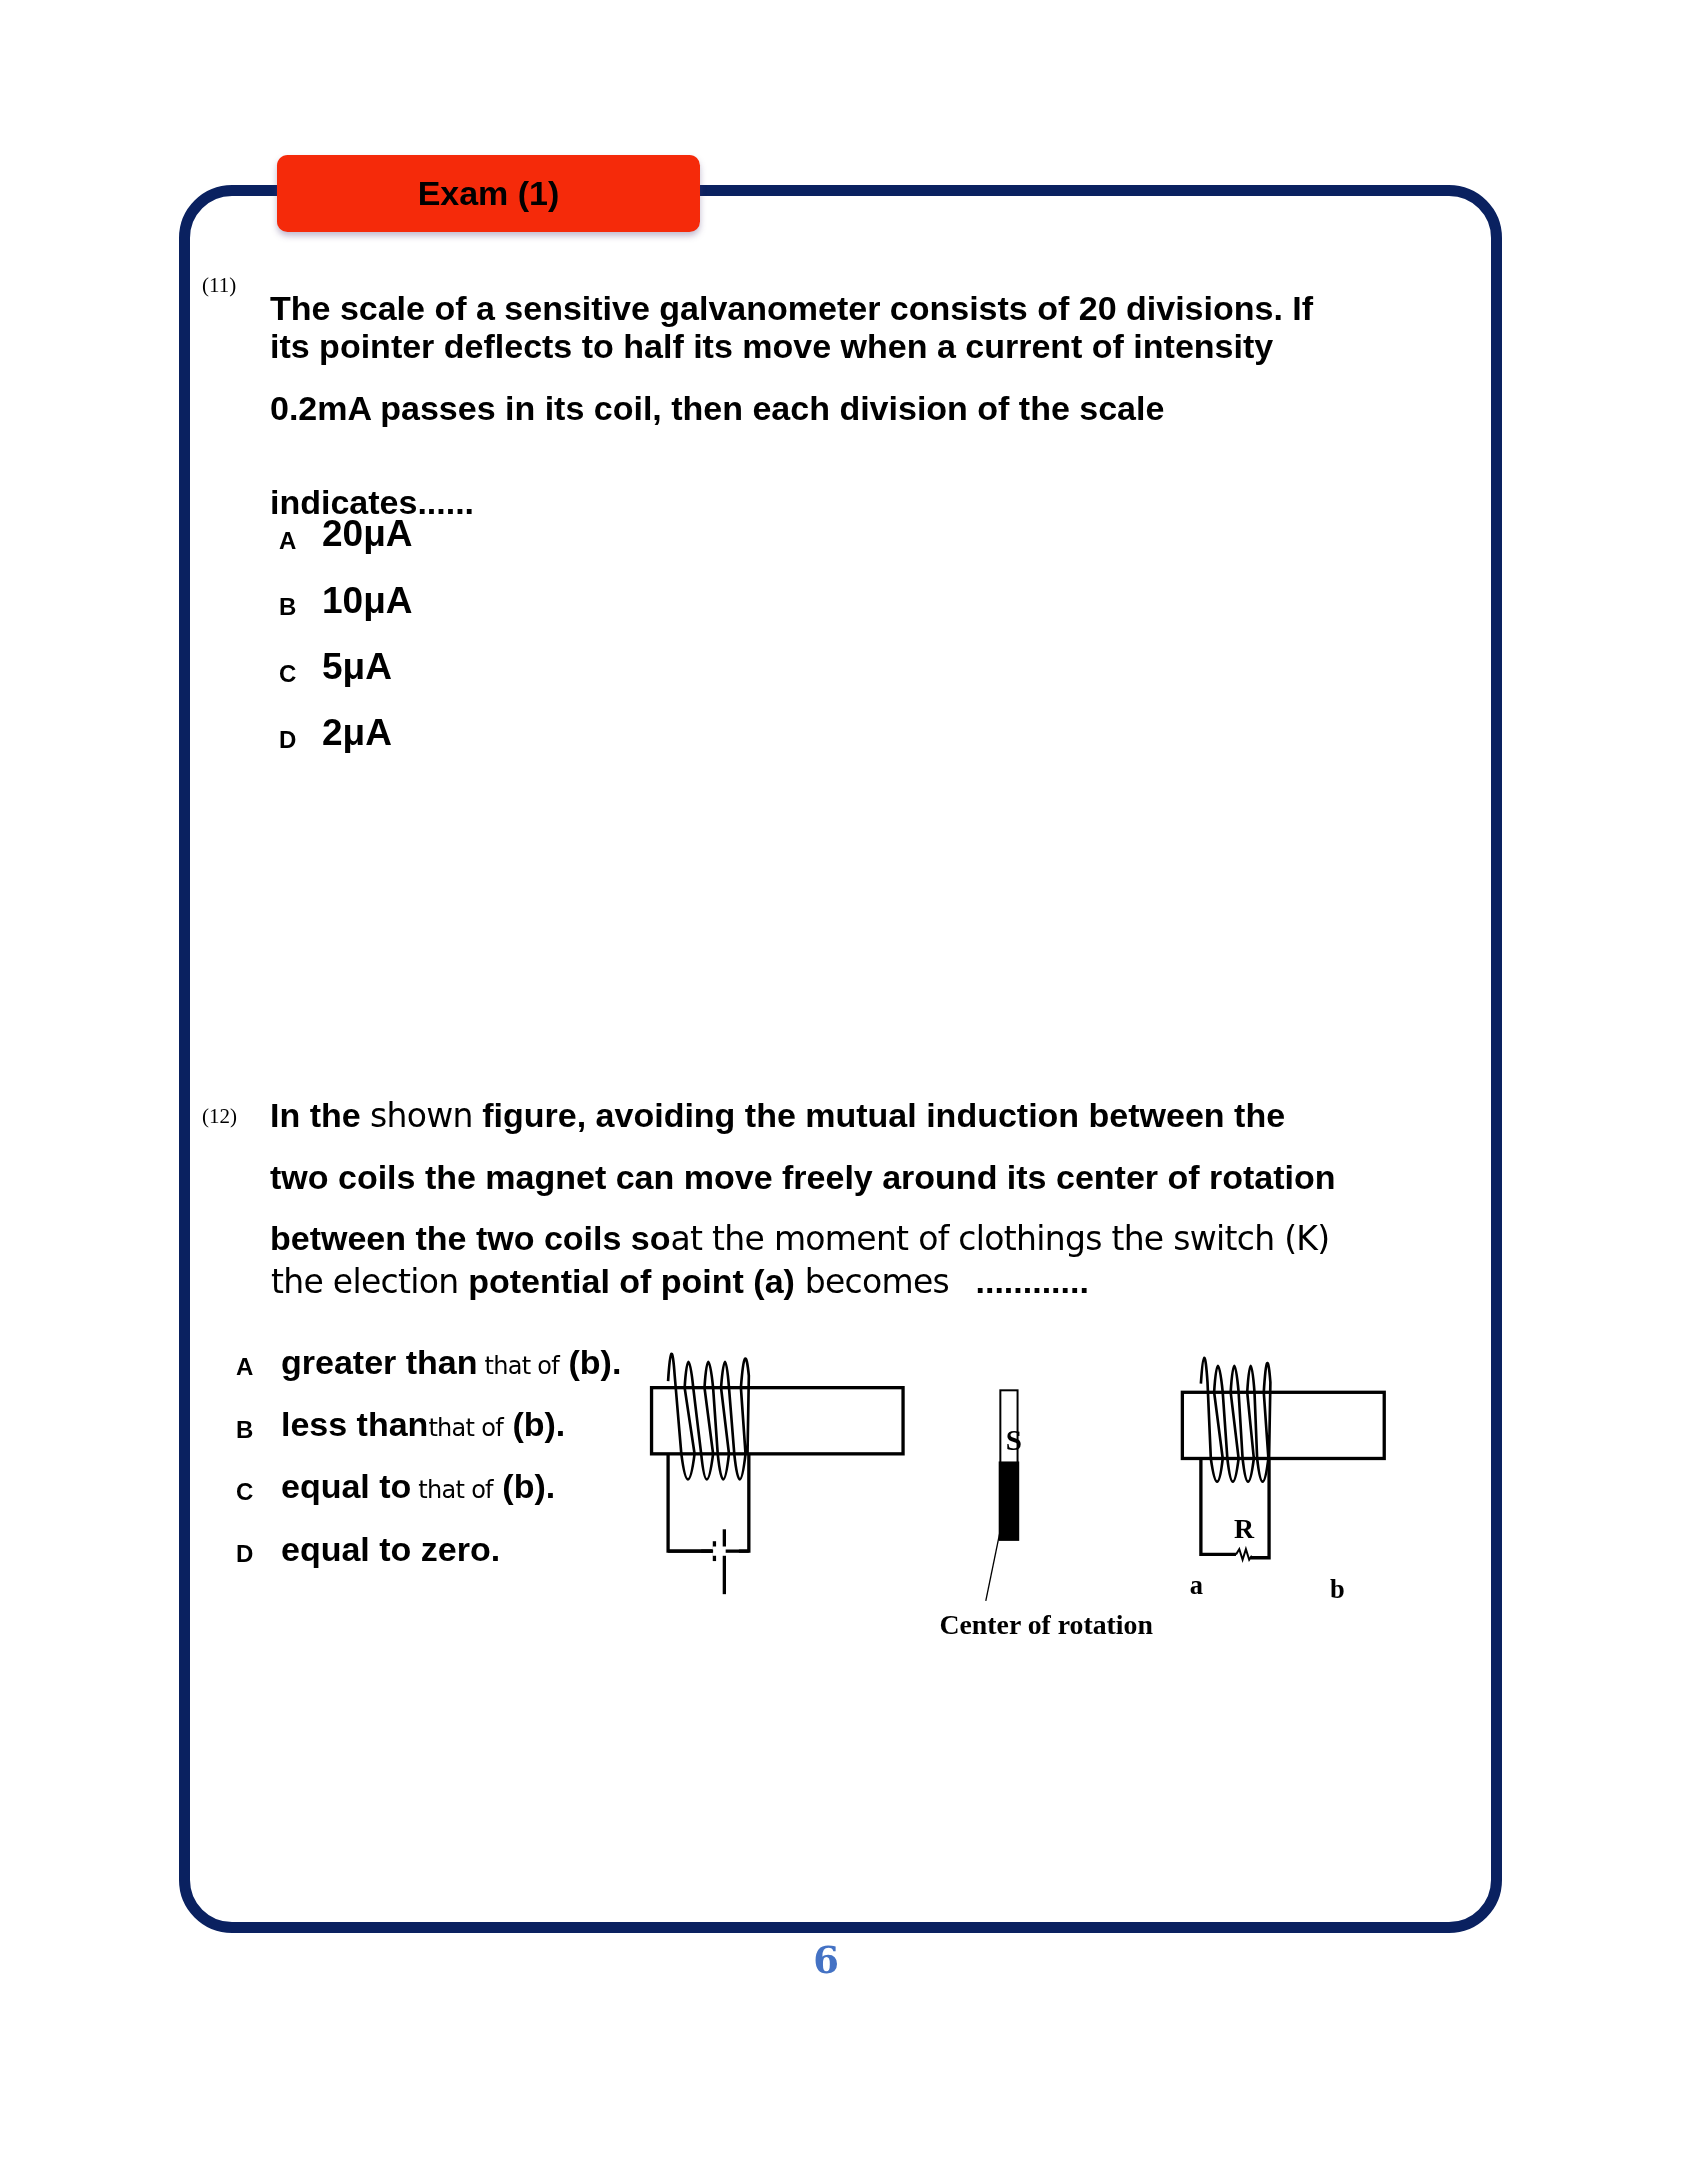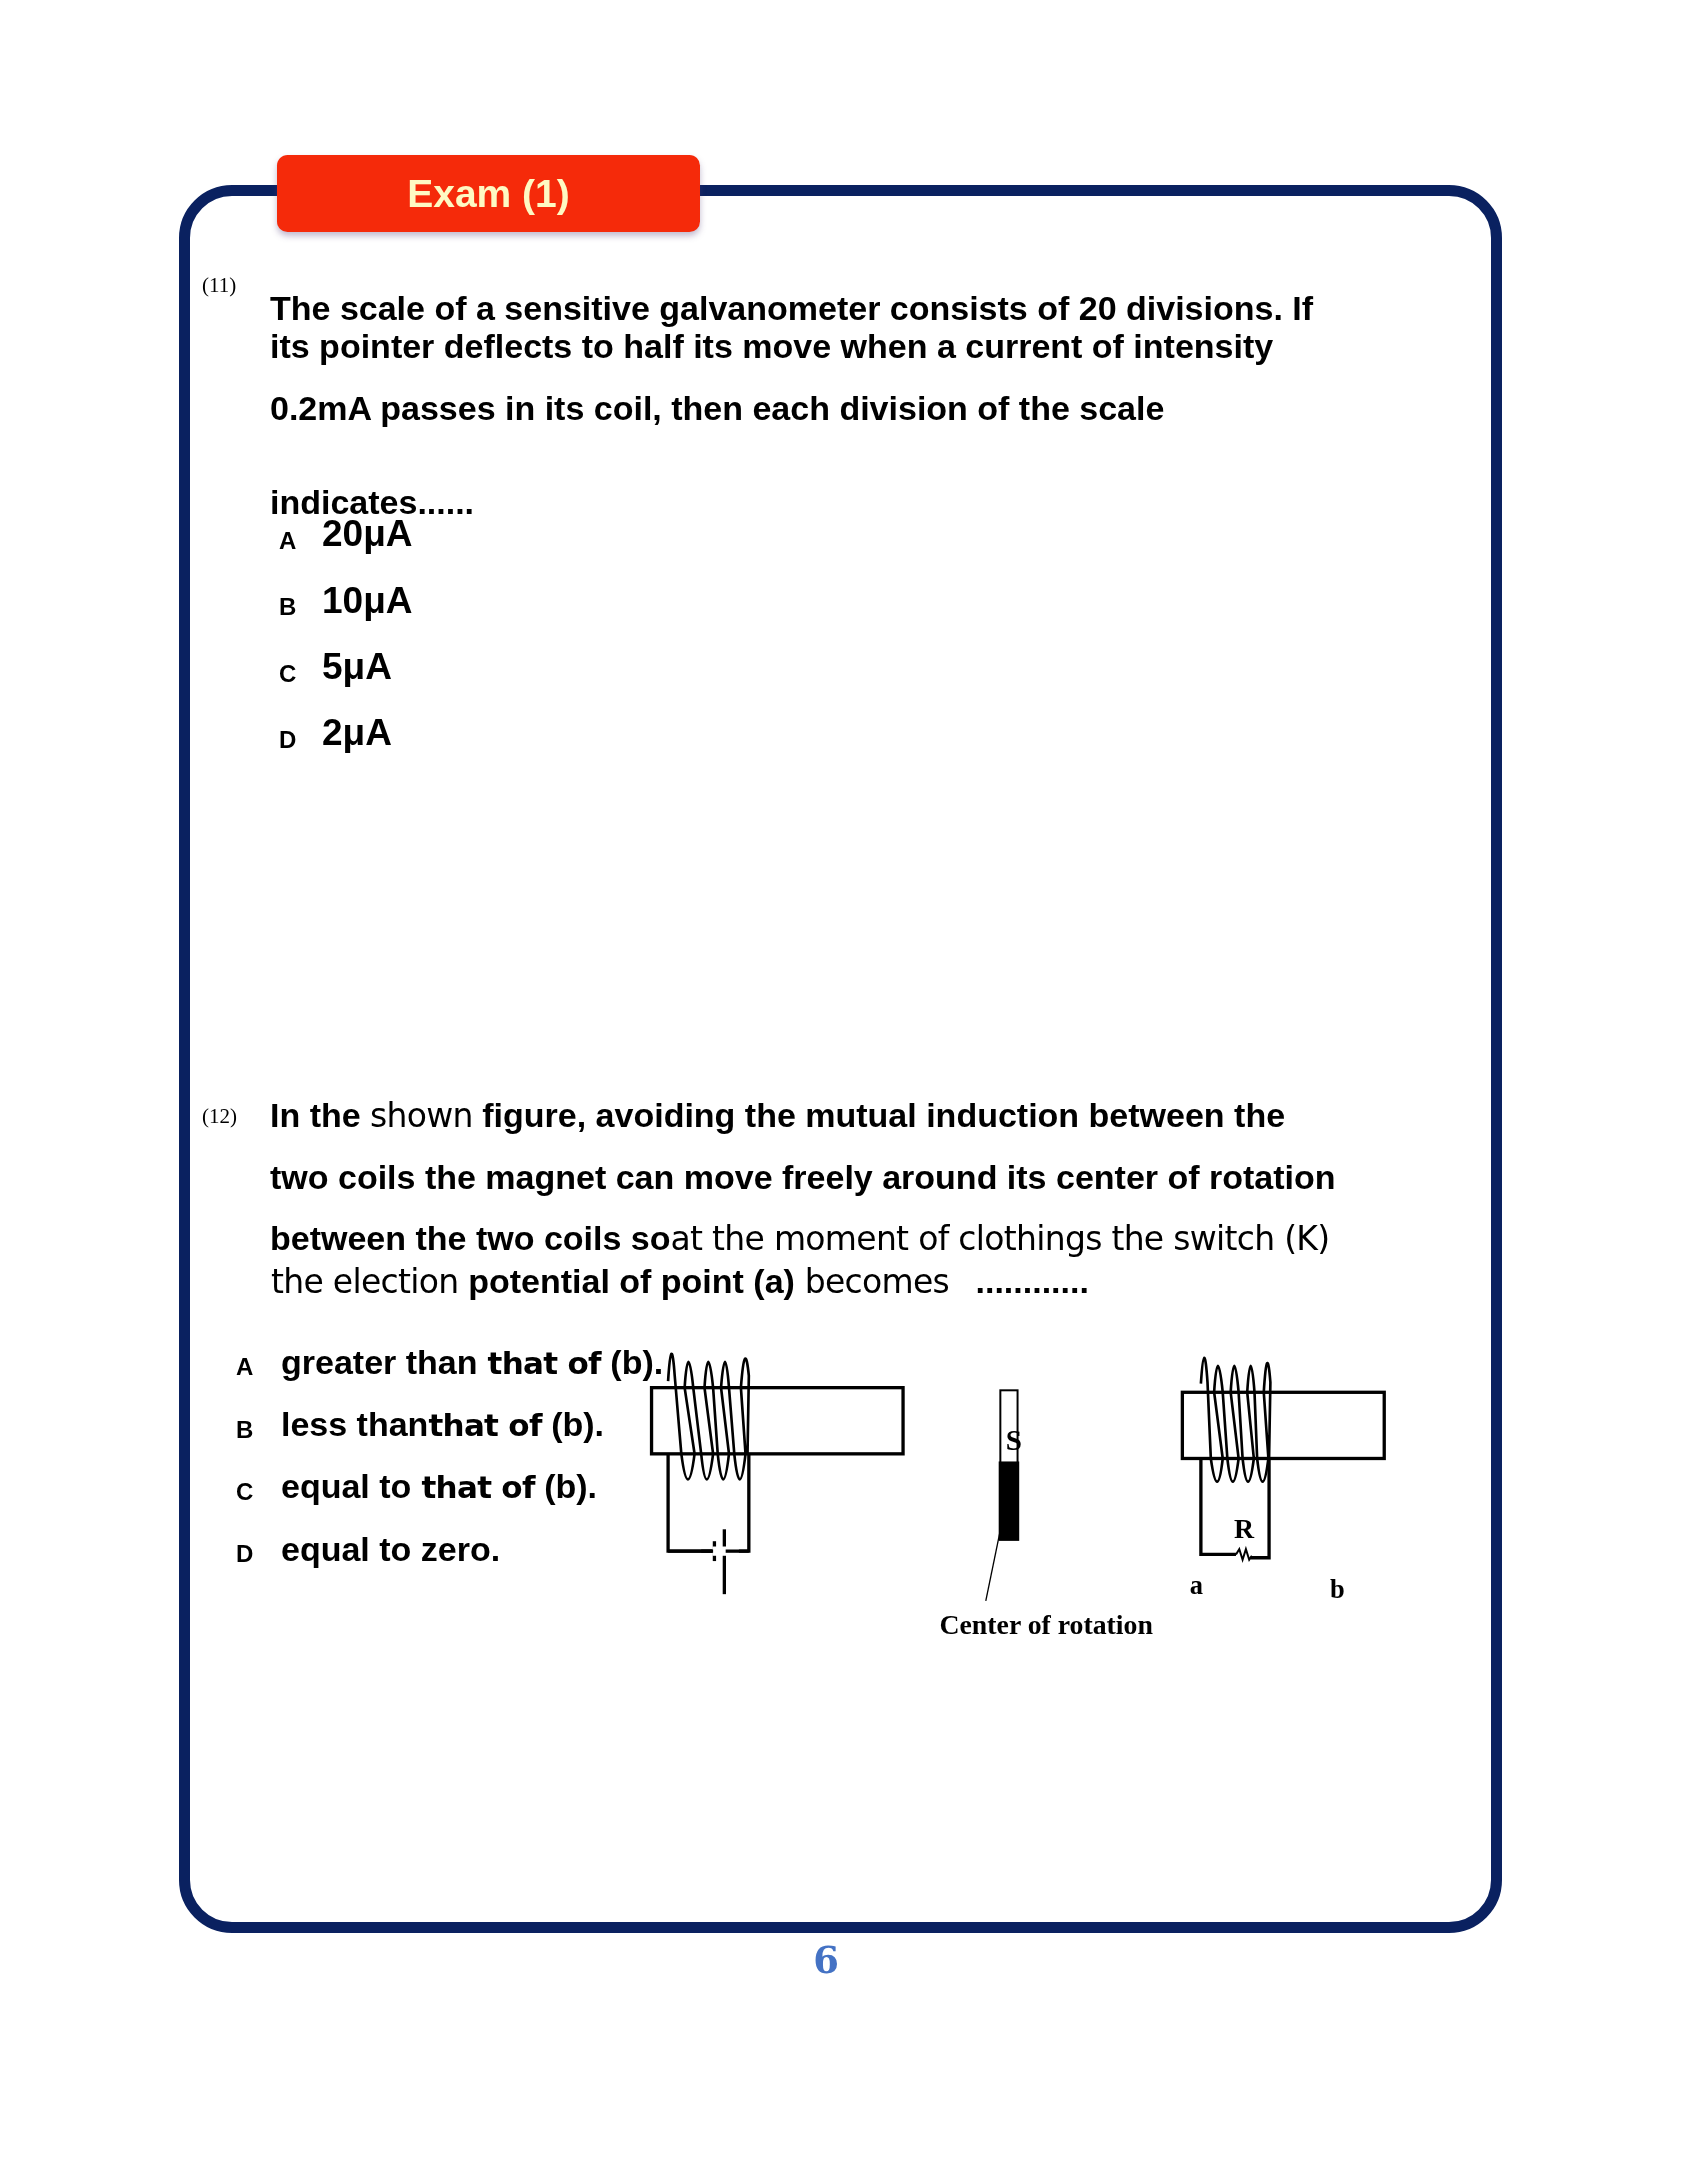--- a/index.html
+++ b/index.html
@@ -4,28 +4,28 @@
 <style>
   html, body { margin: 0; padding: 0; background: #ffffff; }
   body { width: 1687px; height: 2183px; position: relative; overflow: hidden;
          font-family: "Liberation Sans", sans-serif; color: #000; }
   .frame { position: absolute; left: 179px; top: 185px; width: 1301px; height: 1726px;
            border: 11.2px solid #0a2160; border-radius: 53px; background: #fff; }
   .banner { position: absolute; left: 277px; top: 155px; width: 423px; height: 77px;
             background: #f52a0a; border-radius: 10.6px;
             box-shadow: 0 4px 6.6px rgba(80,60,120,0.35);
             display: flex; align-items: center; justify-content: center;
-            color: #fef9c3; font-weight: bold; font-size: 39px; }
+            color: #000000; font-weight: bold; font-size: 34px; }
   .qnum { position: absolute; font-family: "Liberation Serif", serif; font-size: 21px; }
   .qline { position: absolute; font-weight: bold; font-size: 34px; white-space: nowrap; }
   .qline .light { font-weight: normal; font-family: "DejaVu Sans", sans-serif; font-size: 33px; letter-spacing: -0.7px; }
   .opt-label { position: absolute; font-weight: bold; font-size: 24px; }
   .opt-value { position: absolute; font-weight: bold; font-size: 37px; white-space: nowrap; }
   .opt12 { position: absolute; font-weight: bold; font-size: 34px; white-space: nowrap; }
-  .opt12 .light { font-weight: bold; font-family: "DejaVu Sans", sans-serif; font-size: 31px; letter-spacing: -0.7px; }
+  .opt12 .light { font-weight: normal; font-family: "DejaVu Sans", sans-serif; font-size: 24px; letter-spacing: -0.7px; }
   .diagram { position: absolute; left: 635px; top: 1336px; width: 781px; height: 331px; }
   .page-num { position: absolute; left: 806px; top: 1938px; width: 40px; text-align: center;
               font-family: "DejaVu Serif", serif; font-weight: bold; font-size: 37px; color: #4472c4; }
 </style>
 </head>
 <body>
 
 <div class="frame"></div>
 <div class="banner">
   <span>Exam (1)</span>

